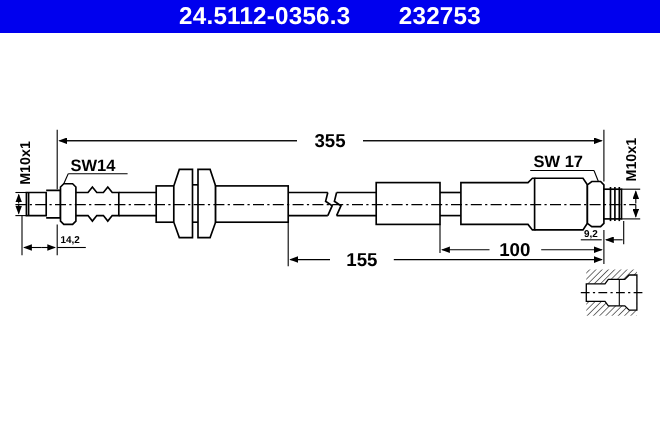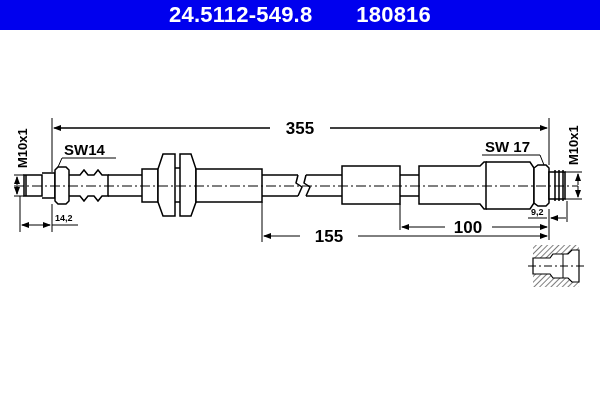--- a/index.html
+++ b/index.html
@@ -6,22 +6,22 @@
   body { width: 600px; height: 400px; overflow: hidden; position: relative; font-family: "Liberation Sans", sans-serif; }
   .header { position: absolute; left: 0; top: 0; width: 600px; height: 30px; background: #0000ee; color: #ffffff; display: flex; justify-content: center; align-items: center; font-weight: bold; font-size: 22px; letter-spacing: 0.2px; }
   .header span { margin: 0 22px; }
   svg { position: absolute; left: 0; top: 0; }
   .lbl { font-family: "Liberation Sans", sans-serif; font-weight: bold; fill: #000; }
 </style>
 </head>
 <body>
 
 <div class="header">
-  <span>24.5112-549.8</span>
-  <span>180816</span>
+  <span>24.5112-0356.3</span>
+  <span>232753</span>
 </div>
 
 <svg width="600" height="400" viewBox="0 0 600 400">
   <defs>
     <marker id="arr" markerWidth="8" markerHeight="6" refX="7" refY="3" orient="auto" markerUnits="userSpaceOnUse">
       <path d="M0,0 L8,3 L0,6 z" fill="#000"></path>
     </marker>
     <pattern id="hatch" width="4" height="4" patternUnits="userSpaceOnUse" patternTransform="rotate(45)">
       <line x1="0" y1="0" x2="0" y2="4" stroke="#000" stroke-width="1"></line>
     </pattern>

